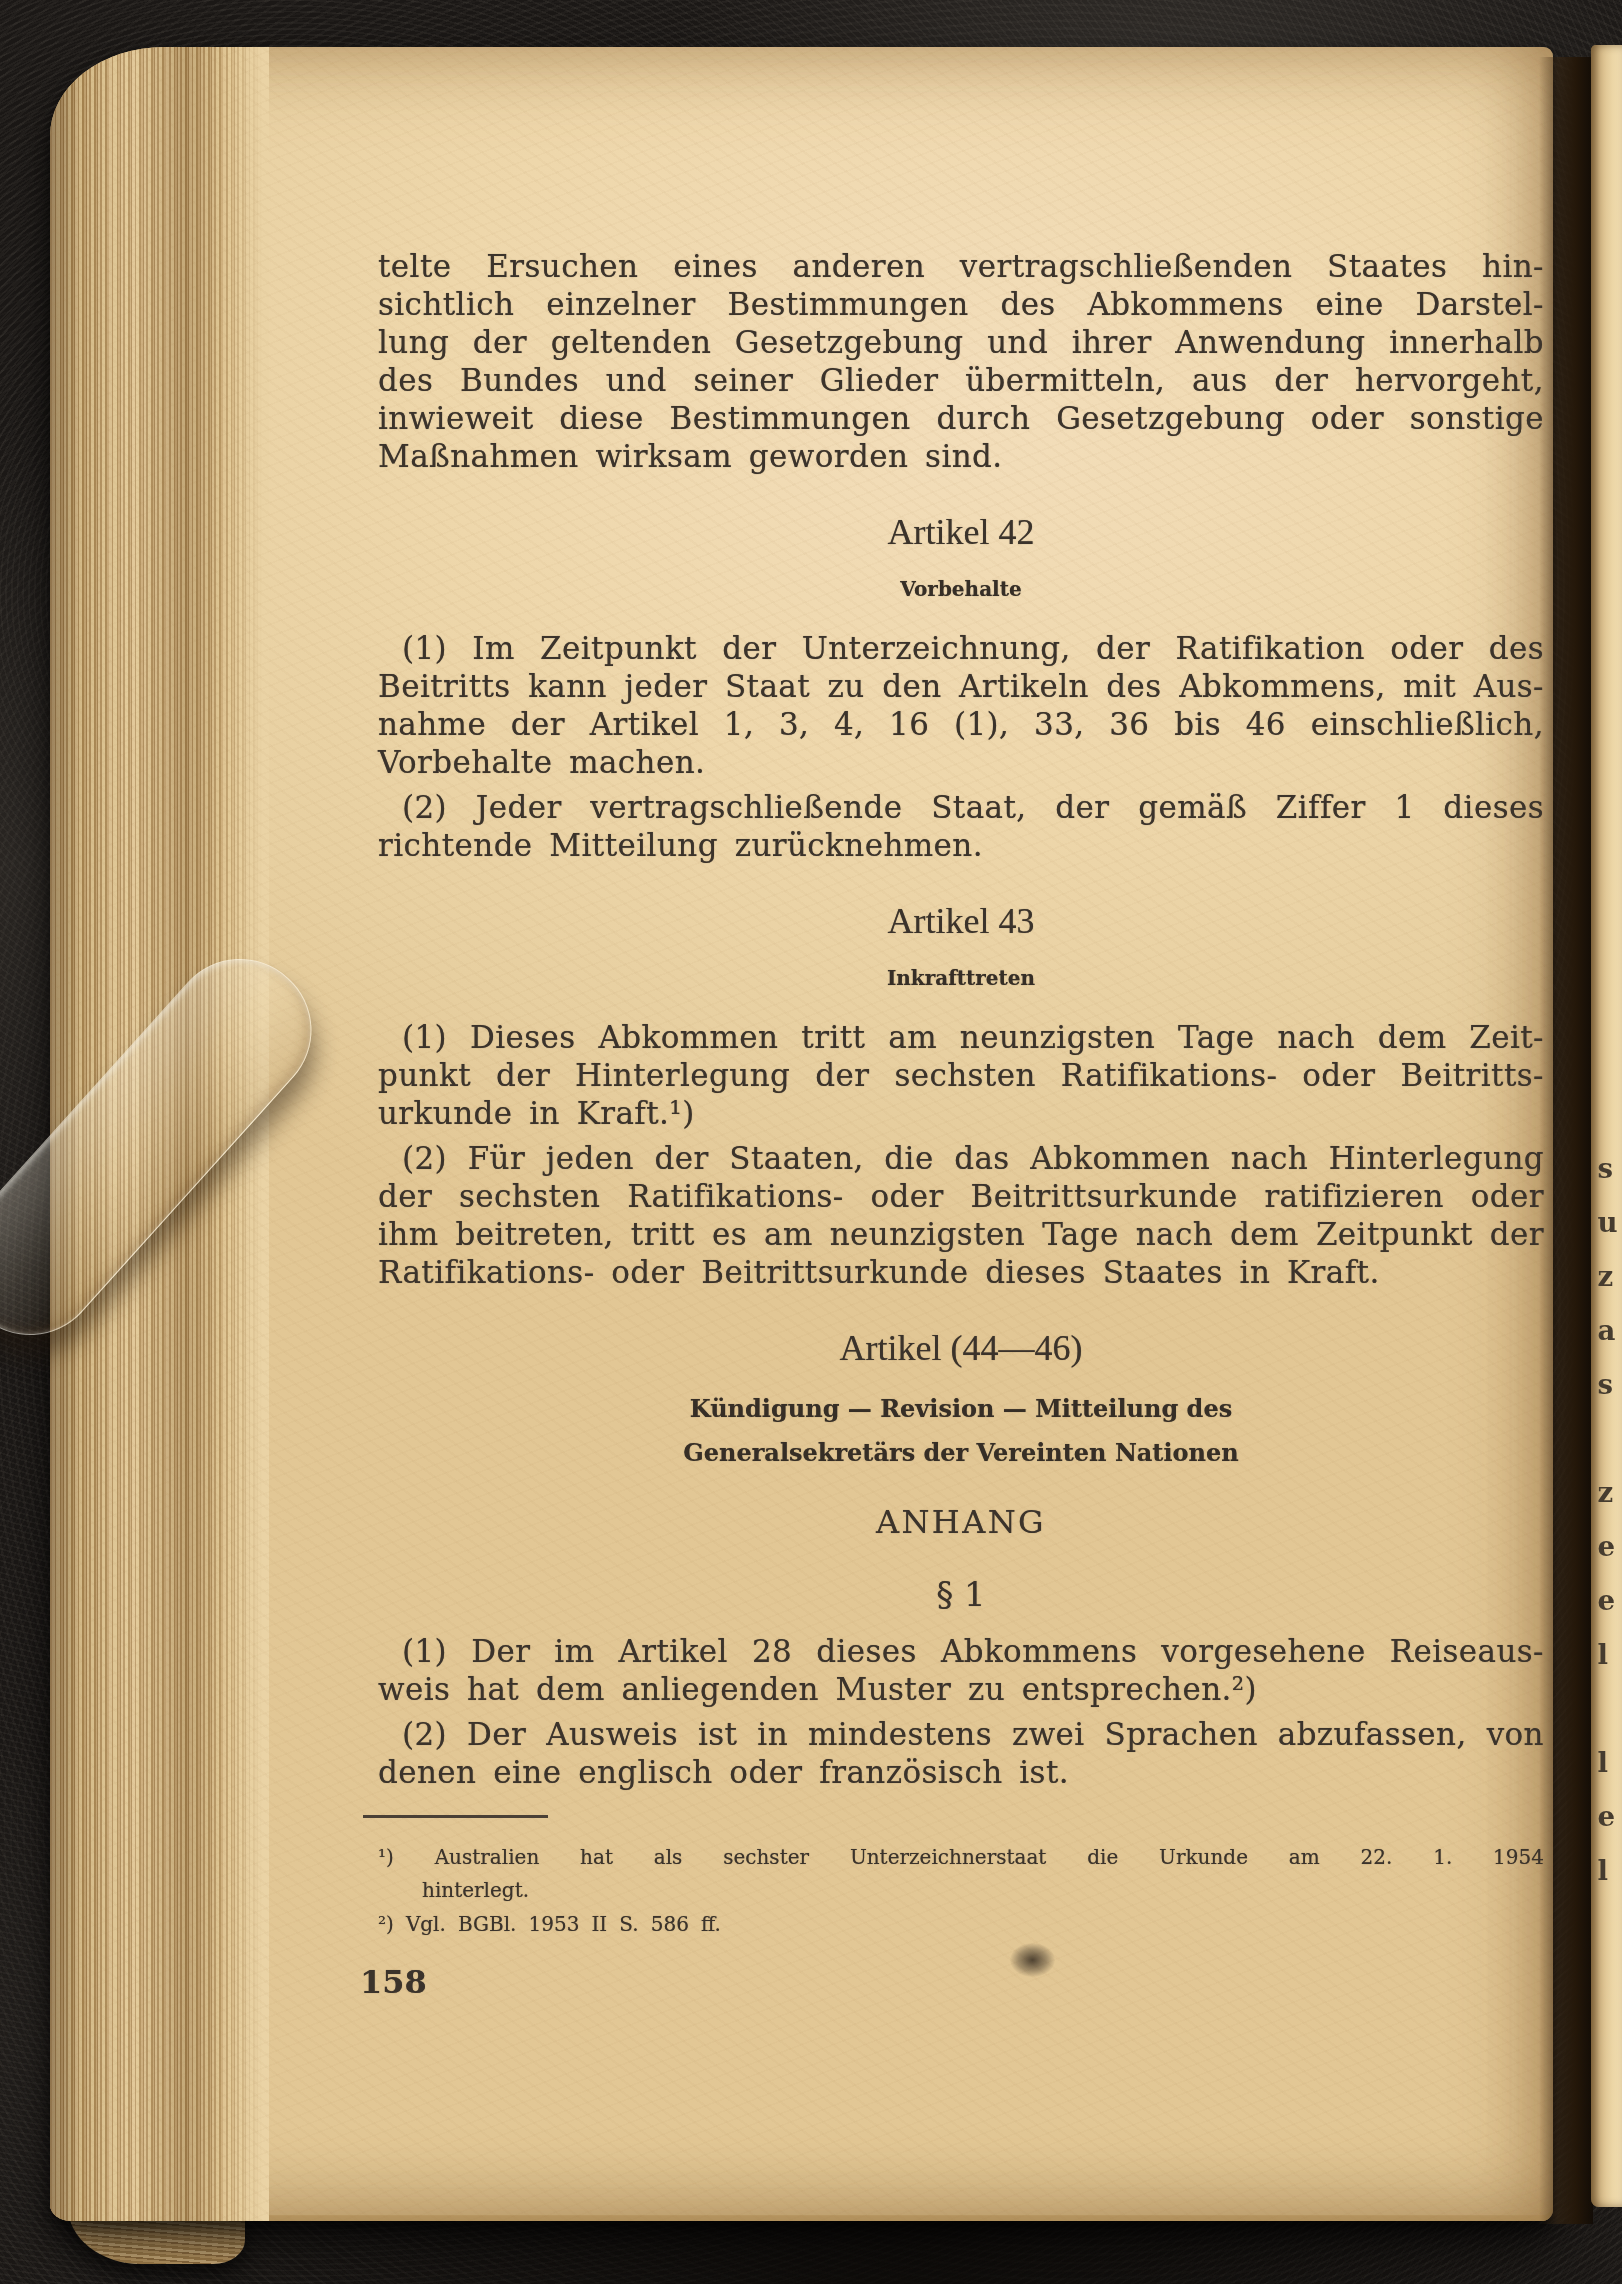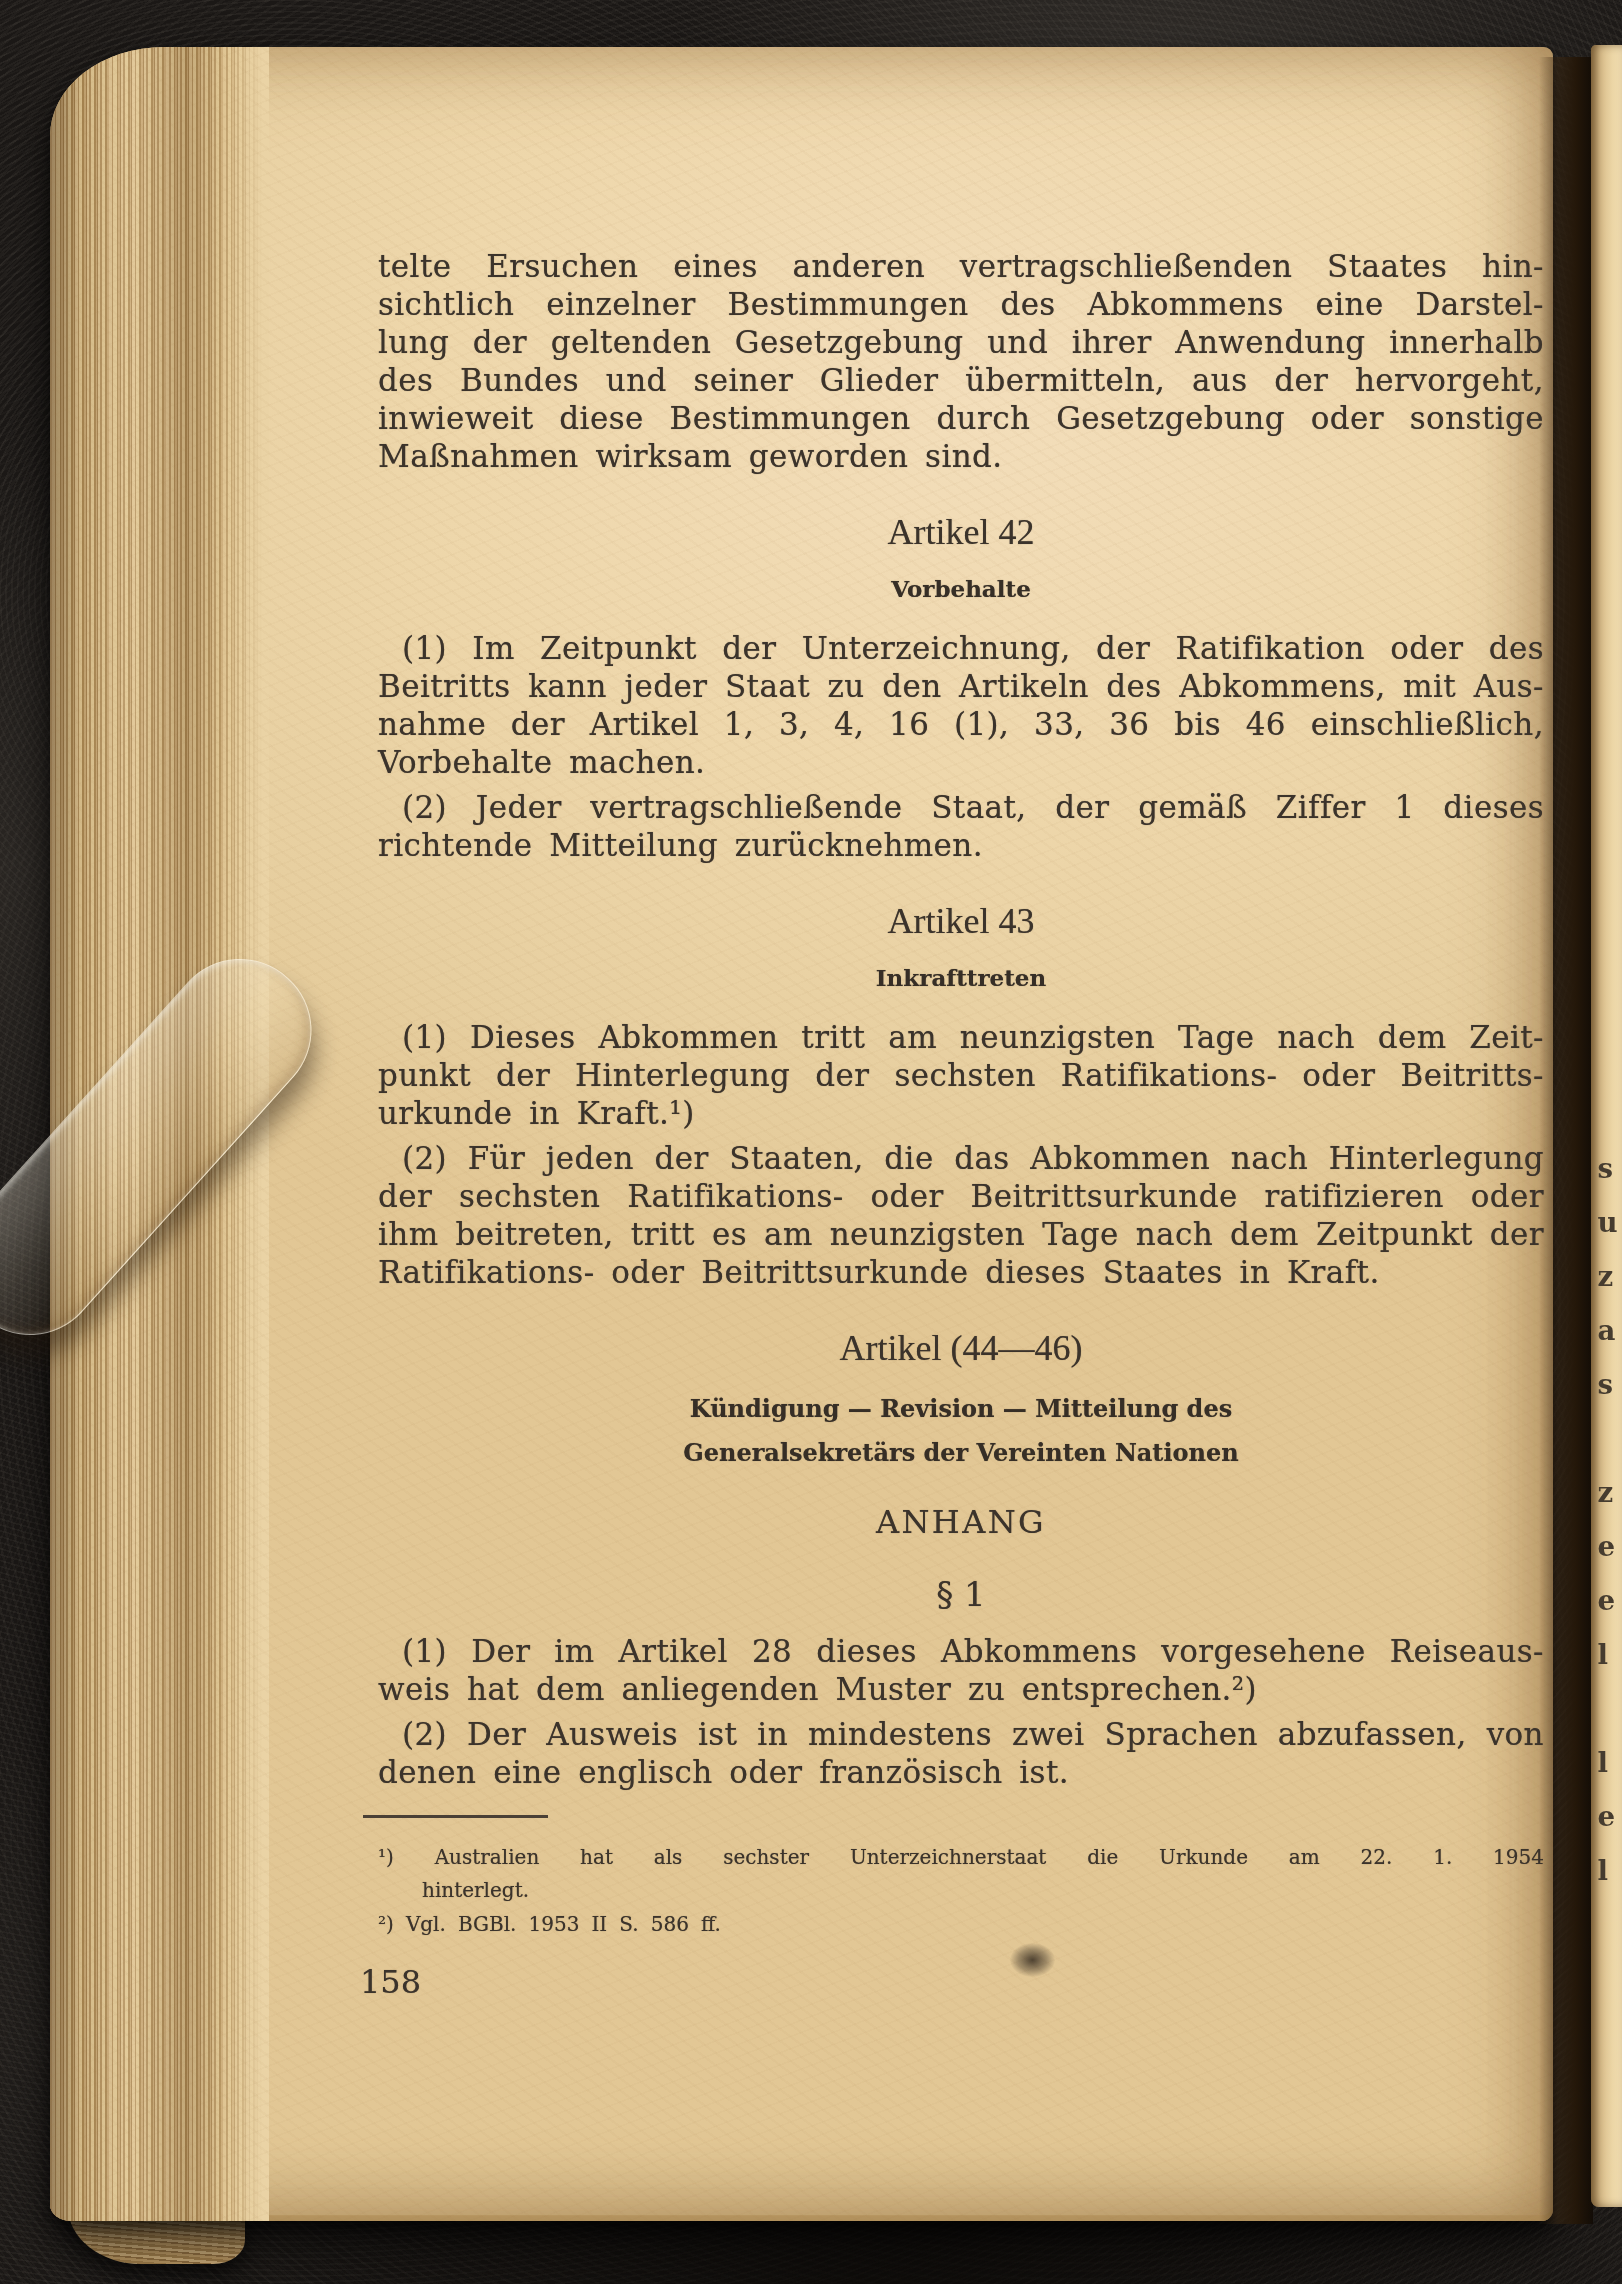--- a/index.html
+++ b/index.html
@@ -57,32 +57,32 @@
   .textcol{position:absolute;left:378px;top:240px;width:1166px;z-index:4;
     display:flex;flex-direction:column;color:#3b332b;
     text-shadow:0 0 0.8px rgba(59,49,40,.65);}
   .line{text-align:justify;text-align-last:justify;}
   .line.last{text-align-last:left;}
   .para{margin:6.5px 0 0;font-size:31px;line-height:38px;}
   .para .line{word-spacing:6.5px;letter-spacing:0.4px;}
   .para.indent .line.first{text-indent:24px;}
   .h-article{margin:39px 0 21px;font-size:36px;line-height:36px;font-family:Liberation Serif, serif;}
   .h-article .line,.h-bold .line,.h-bold-multi .line,.h-caps .line,.h-section .line{text-align:center;text-align-last:center;}
-  .h-bold{margin:0 0 16px;font-size:23px;line-height:36px;font-weight:bold;color:#362e26;}
+  .h-bold{margin:0 0 16px;font-size:20px;line-height:36px;font-weight:bold;color:#362e26;}
   .h-bold-multi{margin:0;font-size:24px;line-height:44px;font-weight:bold;color:#362e26;}
   .h-caps{margin:29px 0 0;font-size:32px;line-height:36px;letter-spacing:2.4px;}
   .h-section{margin:36px 0 13px;font-size:34px;line-height:37px;}
   .fn-rule{margin:24px 0 0;width:185px;height:0;border-top:3.2px solid #4a4036;margin-left:-14.6px;}
   .footnote{margin:1.6px 0 0;font-size:20px;line-height:33px;}
   .footnote:first-of-type{margin-top:23px;}
   .footnote .line{word-spacing:5.7px;}
   .footnote .line.cont{padding-left:44px;}
   .fn1{margin-top:23px;}
   .fn2{margin-top:1.6px;}
-  .pagenum{margin:23px 0 0 -18px;font-size:32px;line-height:36px;font-weight:normal;}
+  .pagenum{margin:23px 0 0 -18px;font-size:32px;line-height:36px;font-weight:bold;}
   .smudge{position:absolute;left:1010px;top:1943px;width:45px;height:34px;z-index:5;border-radius:50%;
     background:radial-gradient(ellipse at center, rgba(42,33,24,.8) 0%, rgba(42,33,24,.35) 45%, transparent 72%);}
 </style>
 </head>
 <body>
 
 <div class="scene">
   <div class="stack-bottom"></div>
 
   <div class="page-block">

